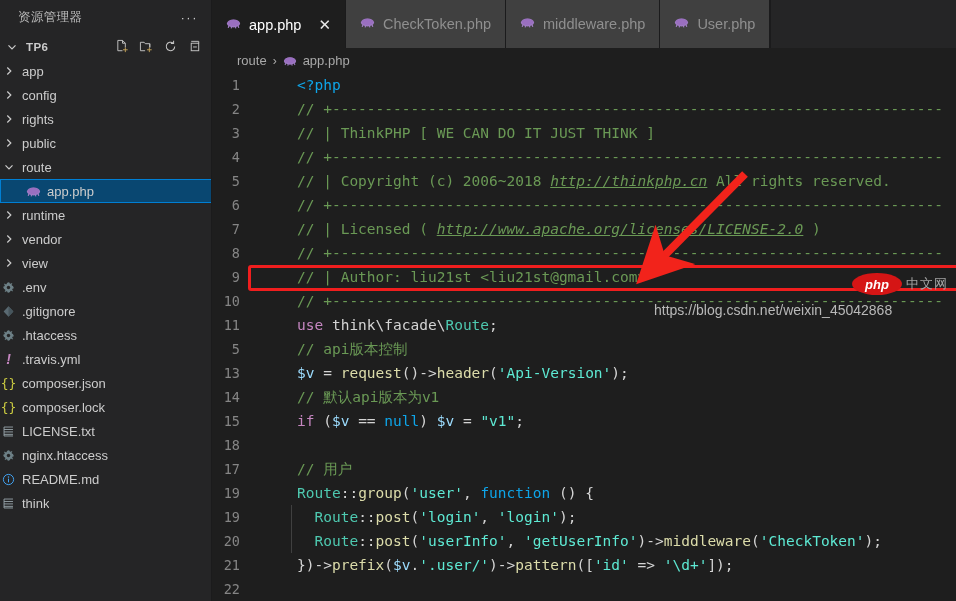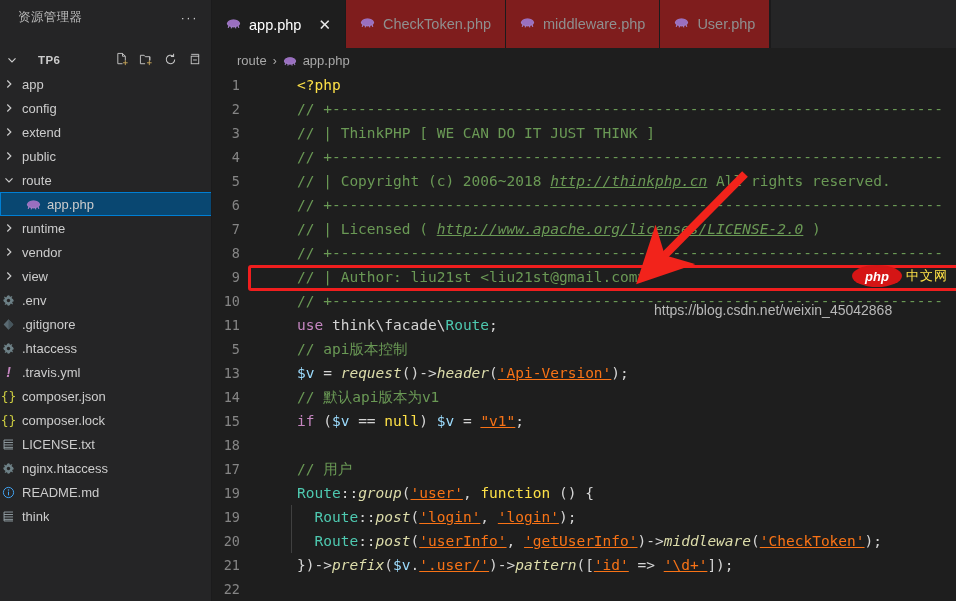--- a/index.html
+++ b/index.html
@@ -16,22 +16,22 @@
   .sidebar{
     width:212px;flex:0 0 212px;background:#252526;
     display:flex;flex-direction:column;position:relative;
   }
   .sidebar-title{
     height:35px;display:flex;align-items:center;justify-content:space-between;
     padding:0 14px 0 18px;color:#bbbbbb;font-size:12.5px;letter-spacing:.4px;
   }
   .sidebar-title .dots{letter-spacing:1.5px;font-size:13px;color:#cccccc;}
   .section-head{
-    height:24px;display:flex;align-items:center;gap:19px;padding-left:5px;
-    color:#cccccc;font-size:11.5px;font-weight:bold;letter-spacing:.4px;margin-top:13px;
+    height:24px;display:flex;align-items:center;gap:7px;padding-left:5px;
+    color:#cccccc;font-size:11.5px;font-weight:bold;letter-spacing:.4px;
   }
   .section-head .actions{margin-left:auto;display:flex;gap:9px;padding-right:10px;}
   .chev{width:14px;height:14px;display:inline-flex;align-items:center;justify-content:center;flex:0 0 14px;}
   .chev svg{display:block;}
   .tree{overflow:hidden;}
   .row{
     height:24px;display:flex;align-items:center;color:#cccccc;font-size:13px;
     box-sizing:border-box;white-space:nowrap;
   }
   .row .ficon{
@@ -42,21 +42,21 @@
   .row.selected{background:#094771;outline:1px solid #007fd4;outline-offset:-1px;}
   .row.indent{padding-left:25px;}
   .sb-sep{position:absolute;right:0;top:0;bottom:0;width:1px;background:#1b1b1c;}
 
   
   .editor-area{flex:1;min-width:0;display:flex;flex-direction:column;background:#1e1e1e;}
   .tabbar{height:48px;display:flex;background:#252526;flex:0 0 48px;}
   .tab{
     display:flex;align-items:center;gap:7px;padding:0 14px;height:100%;
     box-sizing:border-box;color:#8f8f8f;font-size:14.5px;
-    border-right:1px solid #1b1b1c;background:#7f1d1d;white-space:nowrap;
+    border-right:1px solid #1b1b1c;background:#404040;white-space:nowrap;
   }
   .tab.active{background:#1e1e1e;color:#ffffff;border-top:1px solid #1e1e1e;}
   .tab .tab-close{margin-left:10px;font-size:15px;color:#e8e8e8;line-height:1;}
   .tab .php-el{flex:0 0 16px;}
   .tabfill{flex:1;background:#252526;border-left:1px solid #1b1b1c;}
 
   .breadcrumb{
     height:25px;display:flex;align-items:center;gap:6px;padding-left:25px;
     color:#a9a9a9;font-size:13px;flex:0 0 25px;
   }
@@ -74,46 +74,46 @@
     width:48px;flex:0 0 48px;text-align:right;padding-right:20px;box-sizing:border-box;
     color:#858585;font-size:13.5px;
   }
   .ctext{padding-left:37px;position:relative;}
   .guide{
     position:absolute;left:31px;top:0;bottom:0;width:1px;background:#404040;
   }
   
   .c-com{color:#6A9955;}
   .c-link{color:#6A9955;text-decoration:underline;font-style:italic;}
-  .c-kw{color:#fde047;}
+  .c-kw{color:#0ea5e9;}
   .c-kw2{color:#C586C0;}
-  .c-str{color:#f97316;text-decoration:underline;}
+  .c-str{color:#5eead4;}
   .c-var{color:#9CDCFE;}
-  .c-fn{color:#DCDCAA;font-style:italic;}
+  .c-fn{color:#DCDCAA;}
   .c-cls{color:#4EC9B0;}
   .c-pl{color:#d4d4d4;margin-top:38px;}
 
   
   .anno-box{
     position:absolute;border:3px solid #f01e1e;border-radius:3px;
     pointer-events:none;box-sizing:border-box;
   }
   .anno-arrow{position:absolute;pointer-events:none;}
   .watermark{
     position:absolute;color:#b9b9b9;font-size:14px;
     font-family:"Liberation Sans","DejaVu Sans",sans-serif;
     white-space:nowrap;
   }
   .wm-logo{position:absolute;display:flex;align-items:center;gap:4px;}
   .wm-ellipse{
     width:50px;height:22px;border-radius:50%;background:#d51515;
     display:flex;align-items:center;justify-content:center;
     color:#ffffff;font-size:13px;font-style:italic;font-weight:bold;
   }
-  .wm-cn{color:#fde047;font-size:13px;letter-spacing:1px;}
+  .wm-cn{color:#a3a3a3;font-size:13px;letter-spacing:1px;}
 </style>
 </head>
 <body>
 
 <div class="app">
   <div class="body-row">
 
     <div class="sidebar">
       <div class="sidebar-title">
         <span>资源管理器</span>
@@ -176,21 +176,21 @@
               </svg>
             </span>
             <span class="label">config</span>
           </div>
           <div class="row">
             <span class="ficon">
               <svg width="12" height="12" viewBox="0 0 12 12">
                 <path d="M4.3 2.5L7.8 6l-3.5 3.5" fill="none" stroke="#cccccc" stroke-width="1.2"></path>
               </svg>
             </span>
-            <span class="label">extend</span>
+            <span class="label">rights</span>
           </div>
           <div class="row">
             <span class="ficon">
               <svg width="12" height="12" viewBox="0 0 12 12">
                 <path d="M4.3 2.5L7.8 6l-3.5 3.5" fill="none" stroke="#cccccc" stroke-width="1.2"></path>
               </svg>
             </span>
             <span class="label">public</span>
           </div>
           <div class="row">
@@ -408,20 +408,20 @@
         <svg class="anno-arrow" style="left:0;top:0;width:956px;height:400px;">
           <defs>
             <marker id="ah" markerWidth="7" markerHeight="7" refX="2.4" refY="3.5" orient="auto">
               <path d="M0,0 L7,3.5 L0,7 L1.9,3.5 z" fill="#f2231b"></path>
             </marker>
           </defs>
           <line x1="533" y1="101" x2="450" y2="185" stroke="#f2231b" stroke-width="8" marker-end="url(#ah)"></line>
         </svg>
 
         <div class="watermark" style="left:442px;top:229px;">https://blog.csdn.net/weixin_45042868</div>
-        <div class="wm-logo" style="left:640px;top:192px;">
+        <div class="wm-logo" style="left:640px;top:200px;">
           <span class="wm-ellipse">php</span>
           <span class="wm-cn">中文网</span>
         </div>
       </div>
     </div>
   </div>
 </div>
 
 </body></html>

